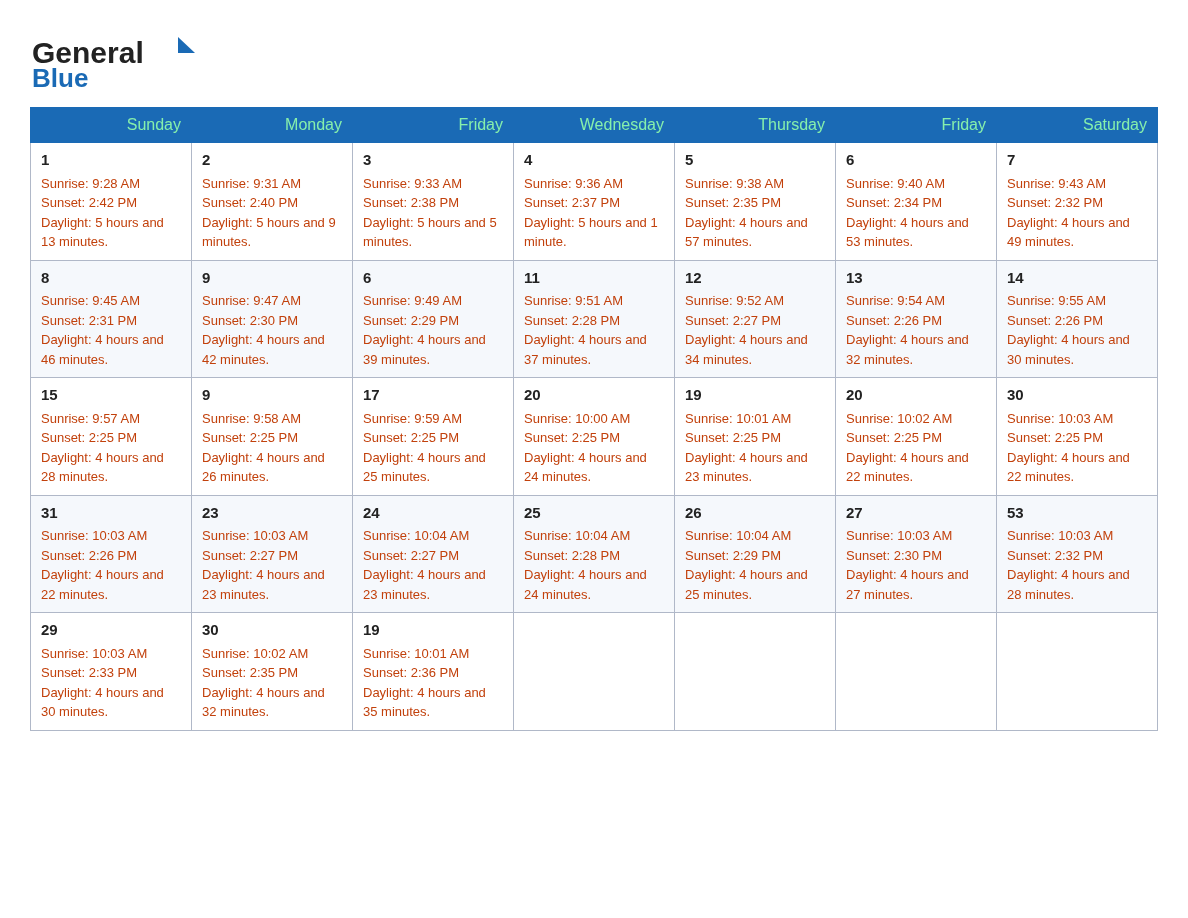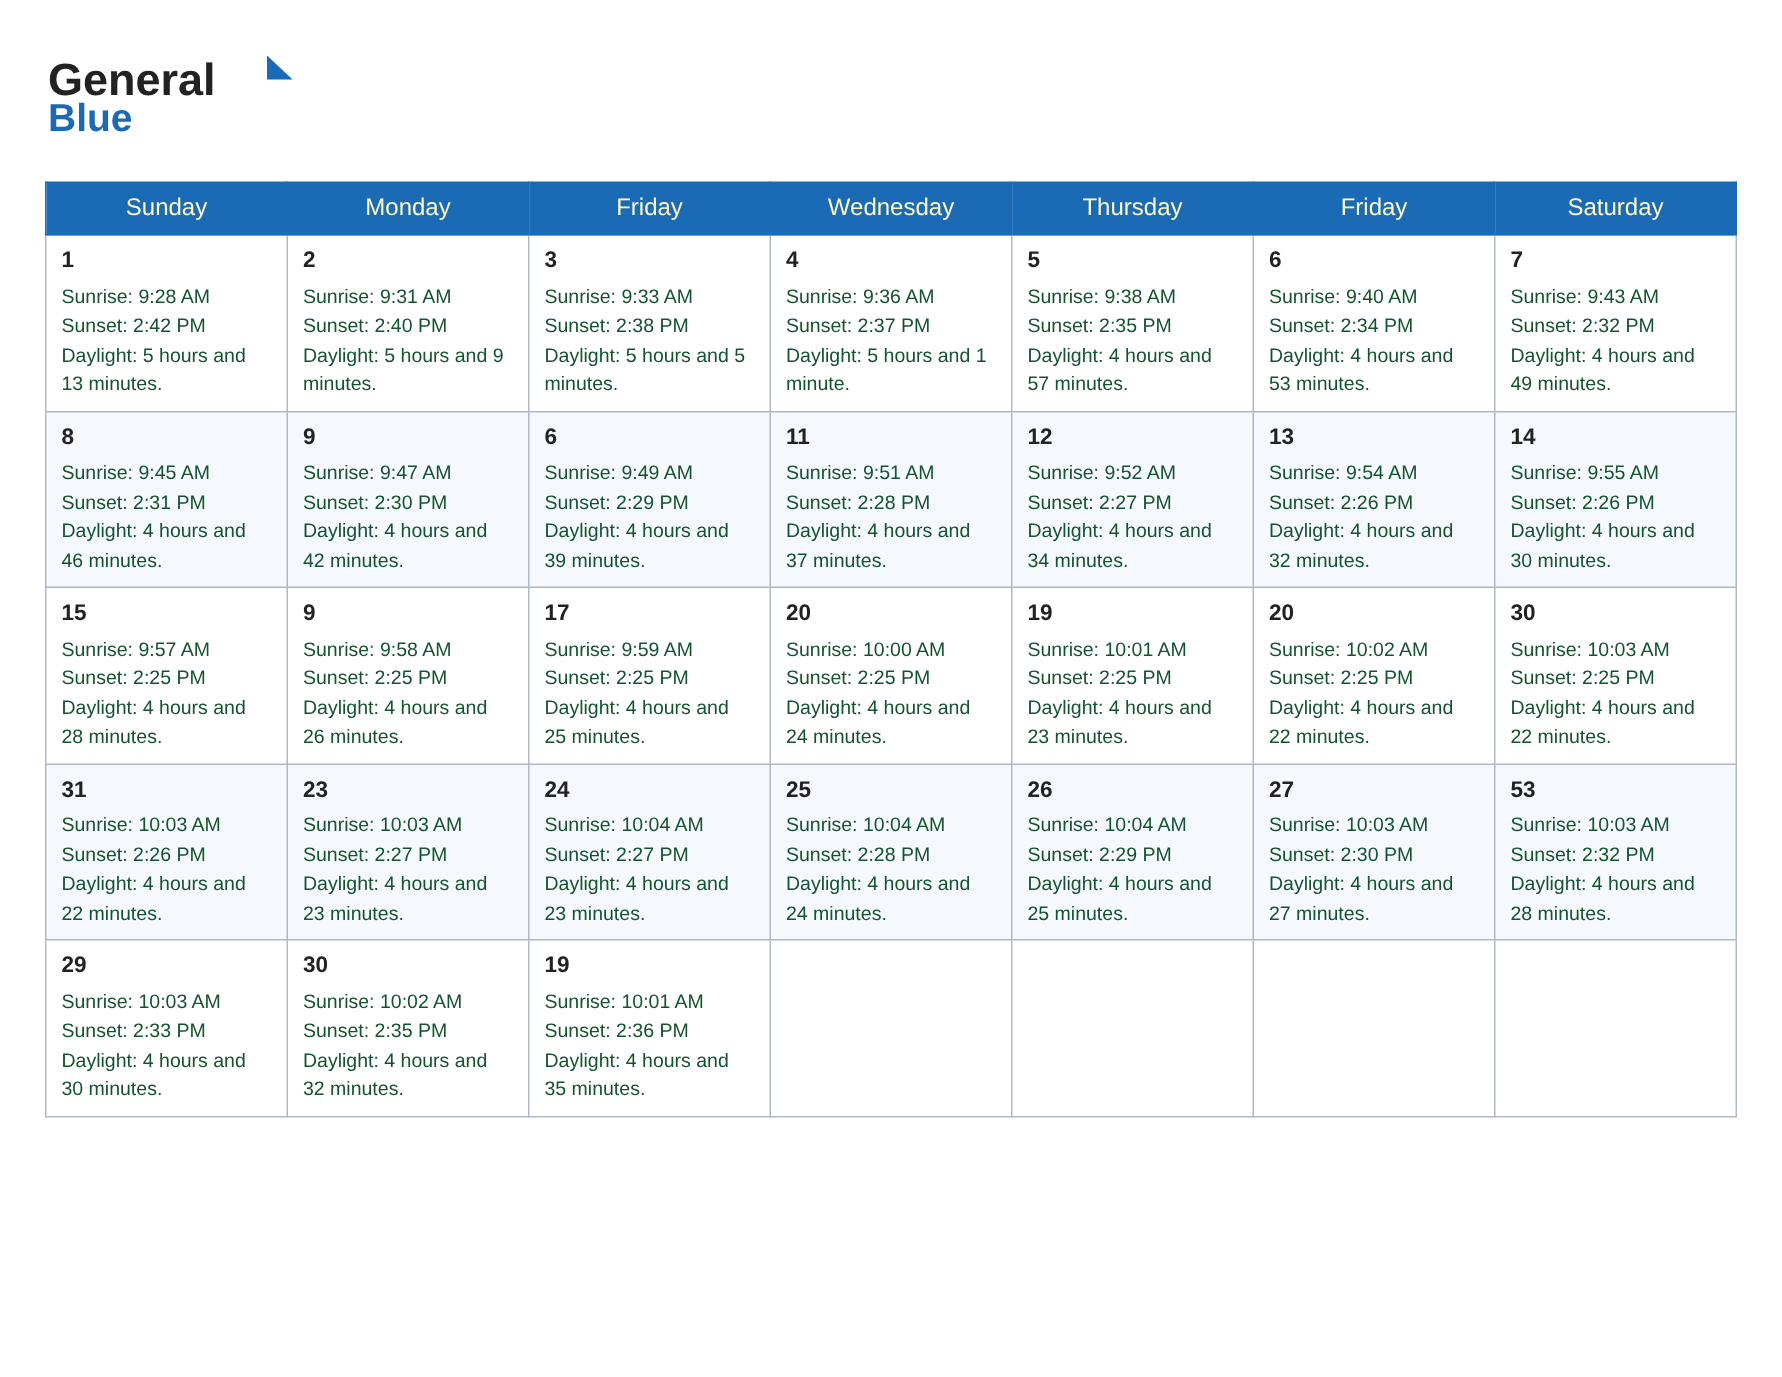--- a/index.html
+++ b/index.html
@@ -8,21 +8,21 @@
       background: #fff;
       color: #222;
       width: 1188px;
       min-height: 918px;
       padding: 20px 30px;
     }
     .header-row {
       display: flex;
       justify-content: space-between;
       align-items: center;
-      margin-bottom: 26px;
+      margin-bottom: 12px;
     }
     .logo {
       display: flex;
       flex-direction: column;
       align-items: flex-start;
       padding-top: 5px;
     }
     .title-section {
       text-align: right;
     }
@@ -37,25 +37,25 @@
       color: #333;
       margin-top: 4px;
     }
     .calendar-table {
       width: 100%;
       border-collapse: collapse;
       margin-top: 8px;
     }
     .calendar-table th {
       background-color: #1a6ab5;
-      color: #fef9c3;
+      color: #86efac;
       font-size: 16px;
       font-weight: normal;
       padding: 8px 10px;
-      text-align: center;
+      text-align: right;
       border: 1px solid #1a6ab5;
     }
     .calendar-table td {
       vertical-align: top;
       padding: 6px 10px 8px 10px;
       border: 1px solid #b0b8c8;
       font-size: 13px;
       line-height: 1.5;
       width: 14.28%;
       min-height: 90px;
@@ -65,21 +65,21 @@
       background: #f5f8fc;
     }
     .day-number {
       font-size: 15px;
       font-weight: bold;
       margin-bottom: 2px;
       display: block;
     }
     .day-info {
       font-size: 13px;
-      color: #14532d;
+      color: #c2410c;
     }
     .empty-cell {
       background: #fff !important;
     }
     
     .logo-svg-area {
       display: flex;
       align-items: center;
       gap: 0;
     }

